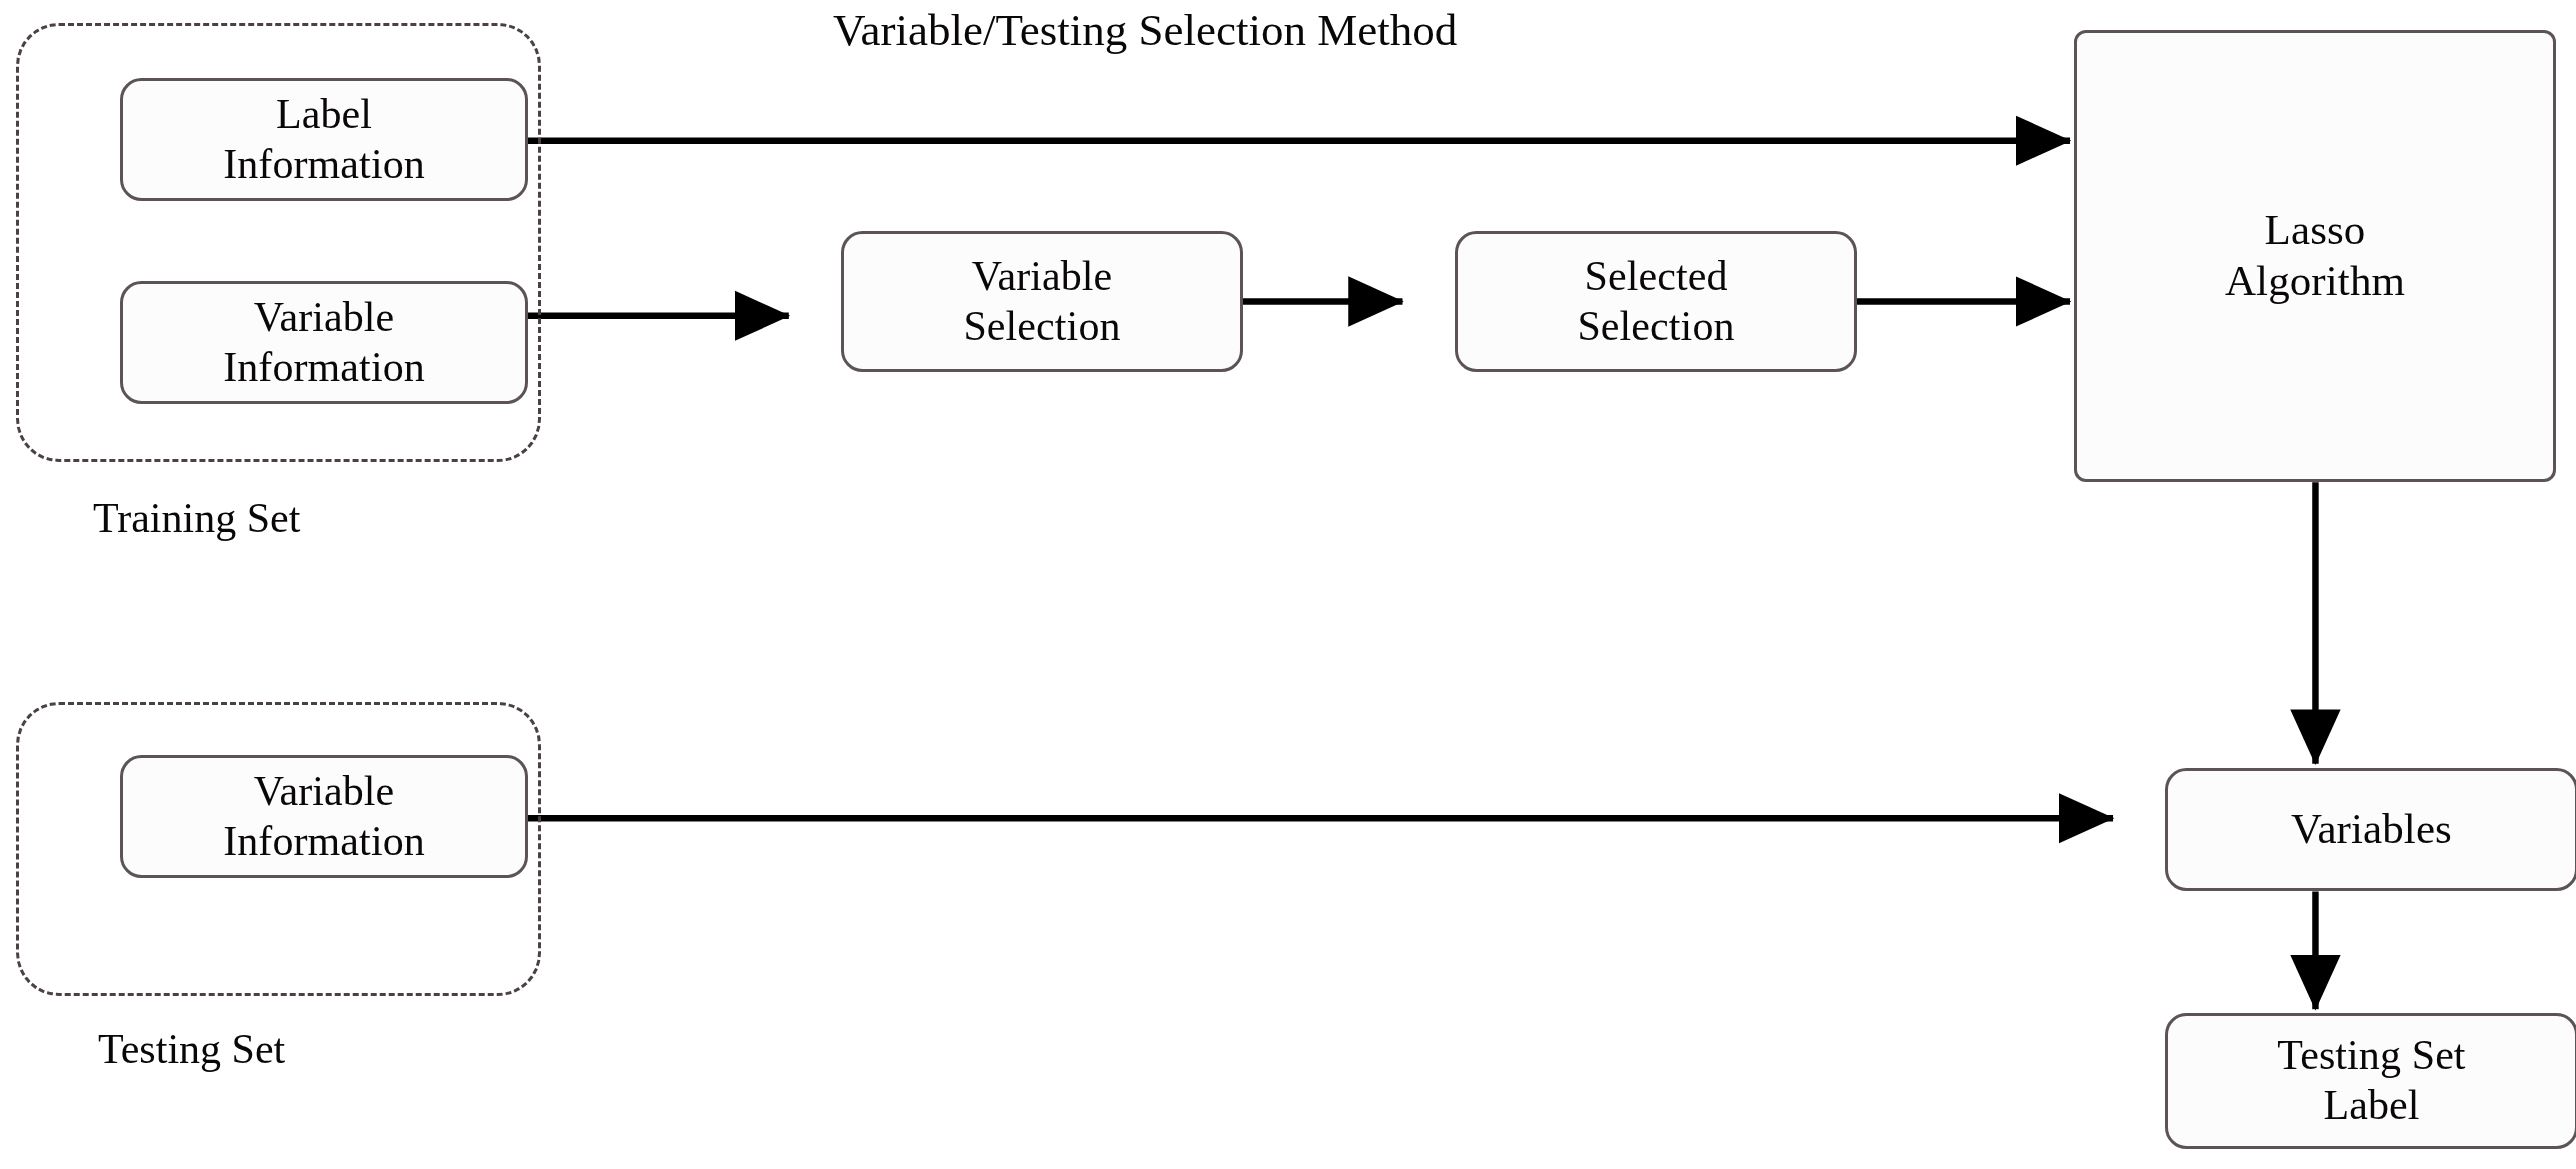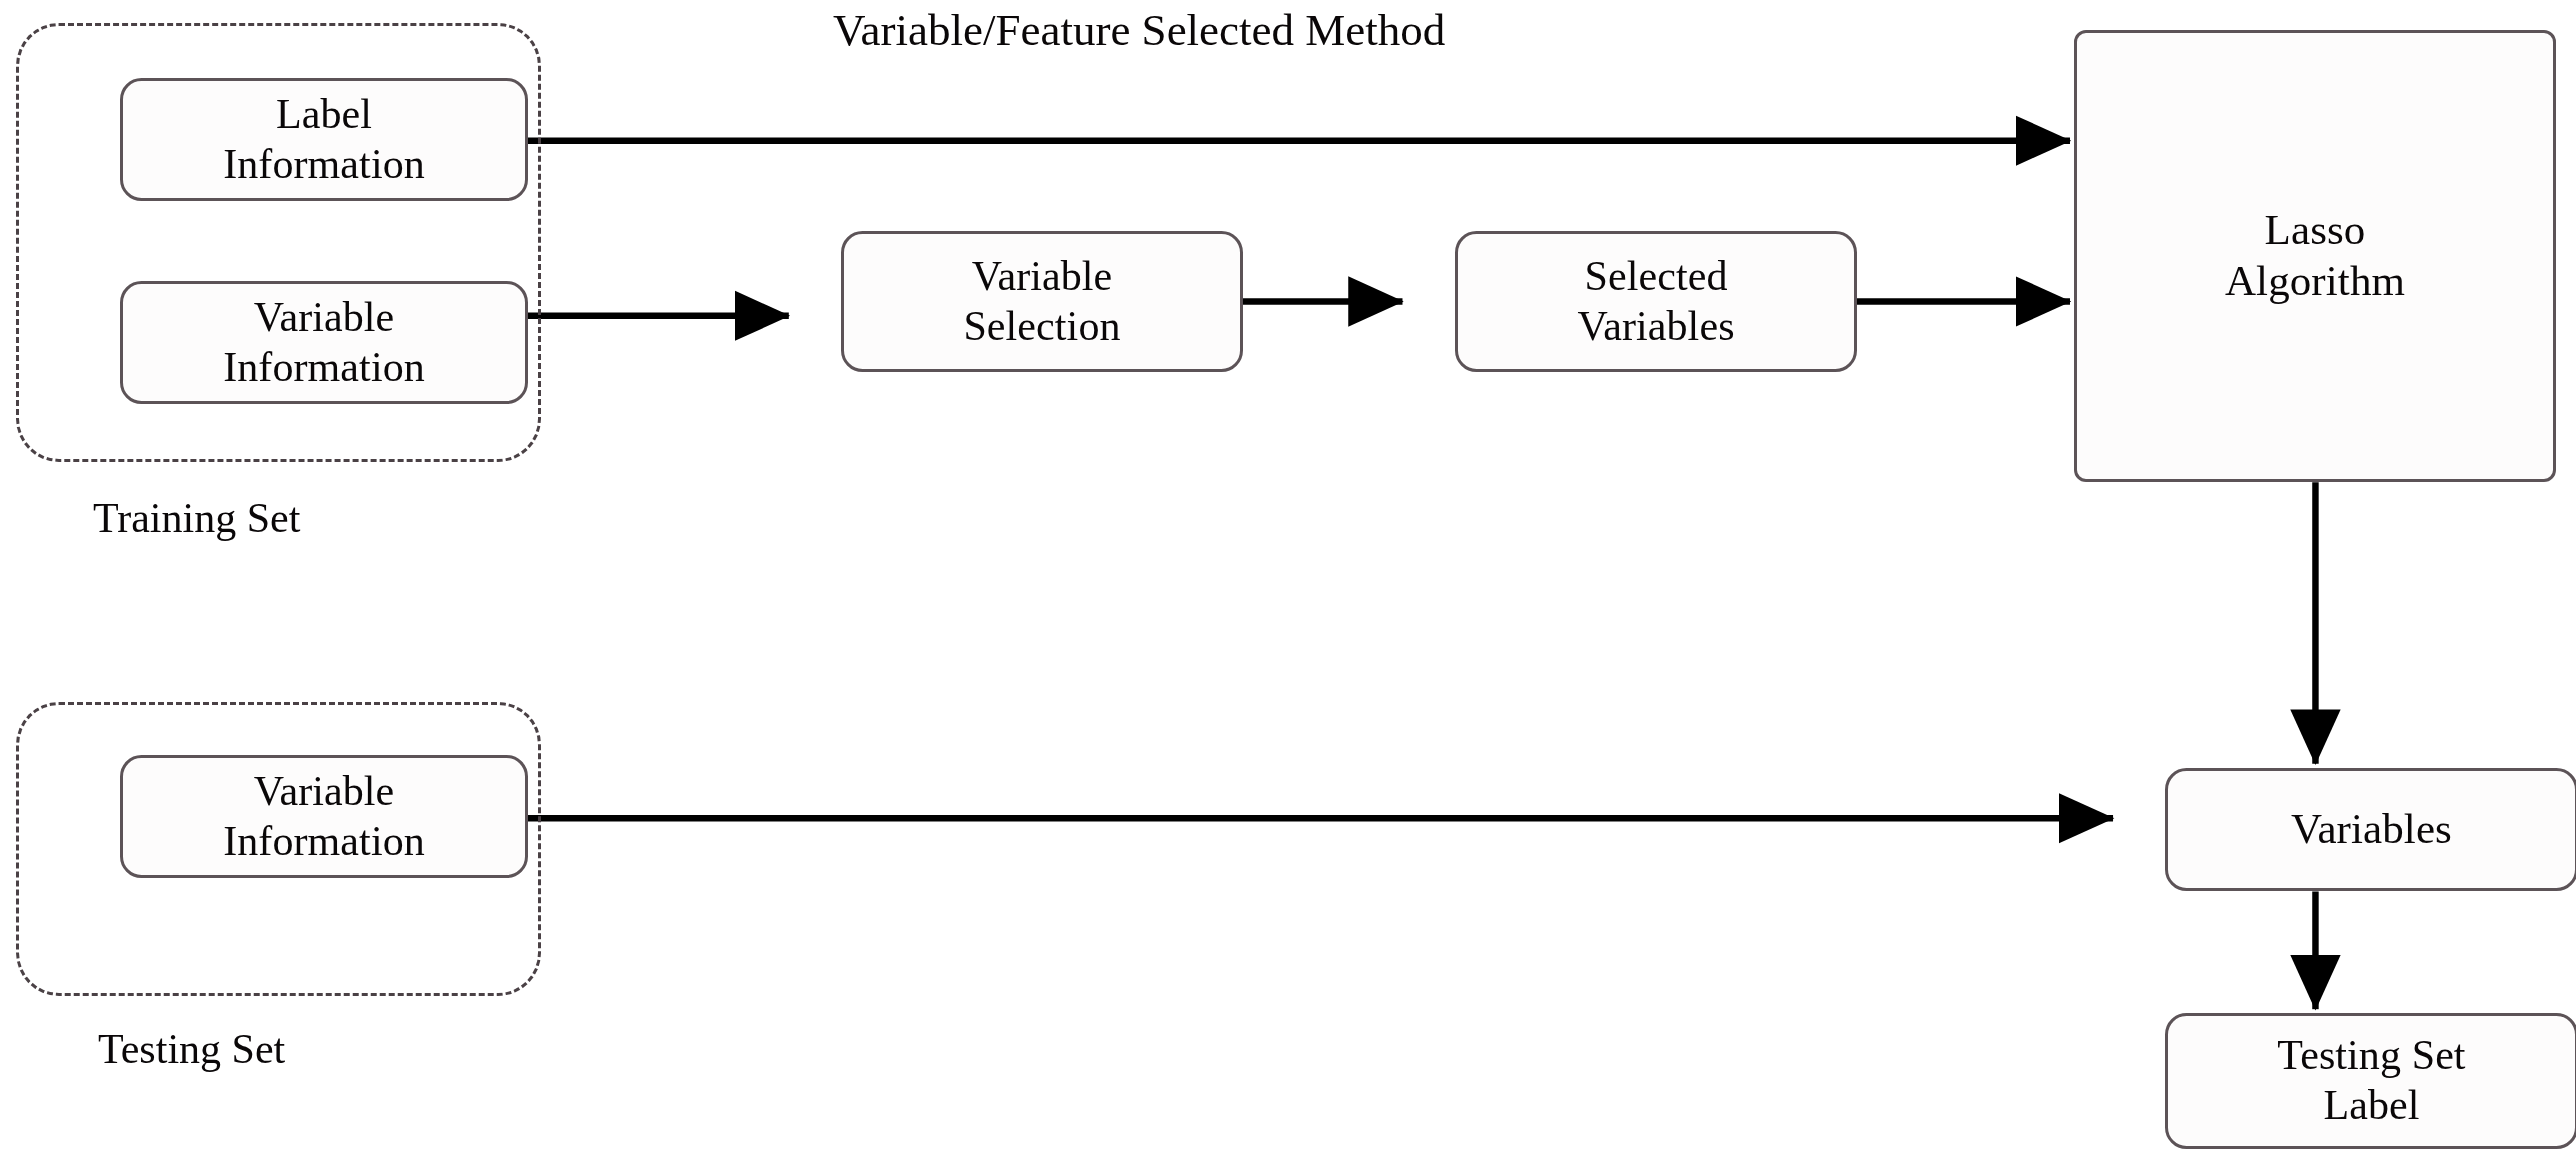--- a/index.html
+++ b/index.html
@@ -116,21 +116,21 @@
 
     <g>
       <line x1="735" y1="1140" x2="2944" y2="1140" stroke="#000000" stroke-width="9" marker-end="url(#ah)"></line>
     </g>
 
     <g>
       <line x1="3226" y1="1242" x2="3226" y2="1406" stroke="#000000" stroke-width="9" marker-end="url(#ah)"></line>
     </g>
   </svg>
 
-  <div class="diagram-title" id="title">Variable/Feature Selected Method</div>
+  <div class="diagram-title" id="title">Variable/Testing Selection Method</div>
 
   <div class="group-dashed" id="group-training"></div>
 
   <div class="node rounded" id="node-label-info">Label
 Information</div>
 
   <div class="node rounded" id="node-var-info-tr">Variable
 Information</div>
 
   <div class="caption" id="caption-training">Training Set</div>
@@ -139,21 +139,21 @@
 
   <div class="node rounded" id="node-var-info-te">Variable
 Information</div>
 
   <div class="caption" id="caption-testing">Testing Set</div>
 
   <div class="node rounded" id="node-var-sel">Variable
 Selection</div>
 
   <div class="node rounded" id="node-sel-vars">Selected
-Variables</div>
+Selection</div>
 
   <div class="node sharp" id="node-lasso">Lasso
 Algorithm</div>
 
   <div class="node rounded" id="node-classifier">Variables</div>
 
   <div class="node rounded" id="node-test-label">Testing Set
 Label</div>
 
 </div>

